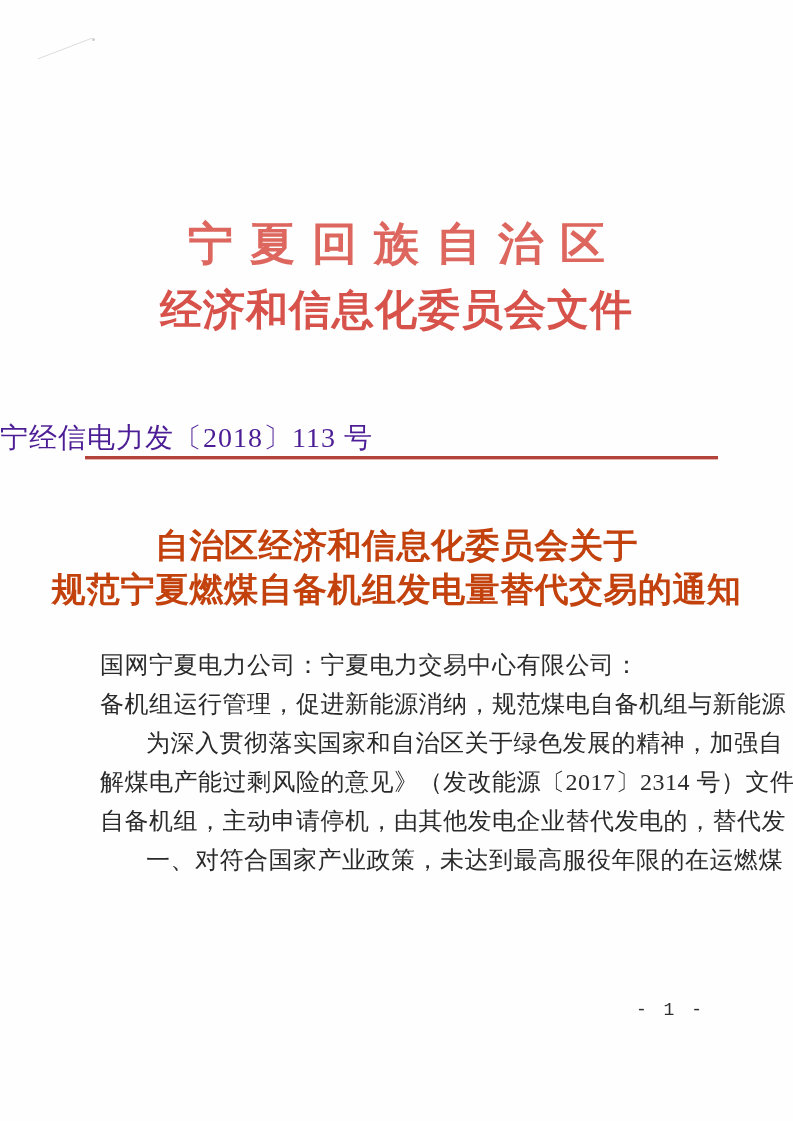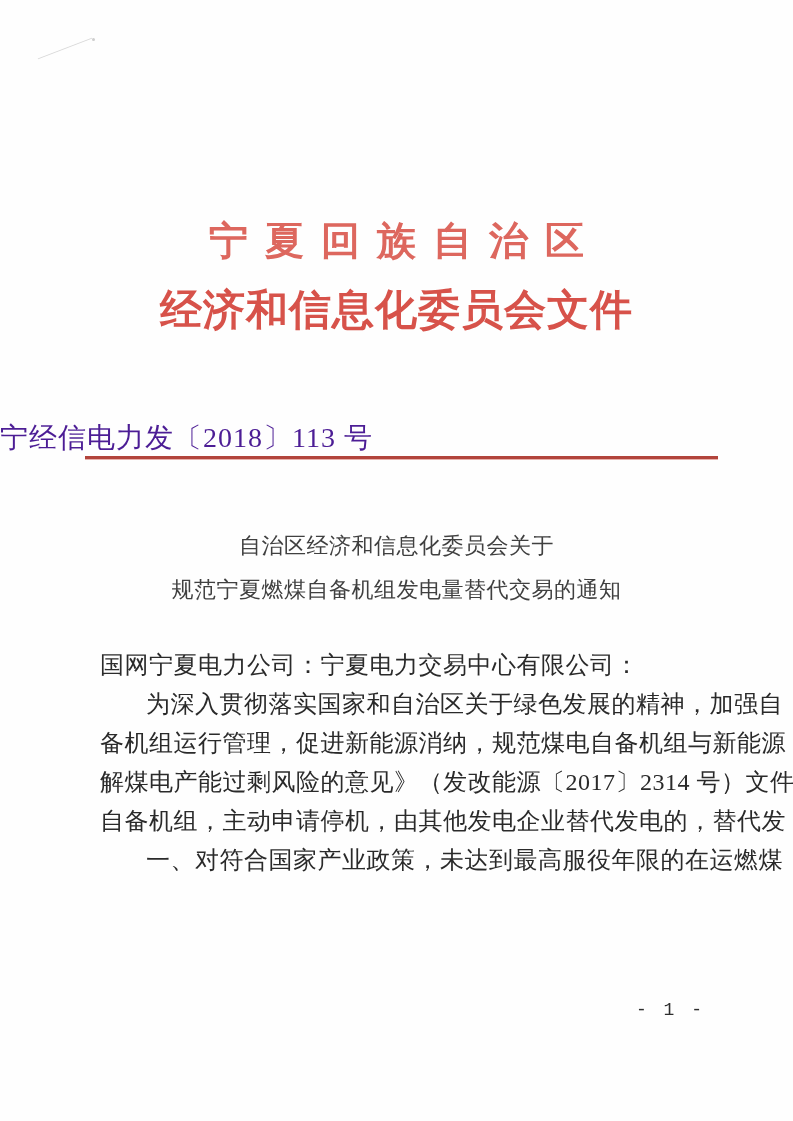--- a/index.html
+++ b/index.html
@@ -38,21 +38,21 @@
     opacity: 0.5;
   }
   .hdr-region {
     position: absolute;
     top: 214px;
     left: 0;
     width: 100%;
     text-align: center;
     text-indent: 17px;          
     letter-spacing: 17px;
-    font-size: 39px;
+    font-size: 45px;
     font-weight: bold;
     color: #dd675e;
   }
   .hdr-org {
     position: absolute;
     top: 282px;
     left: 0;
     width: 100%;
     text-align: center;
     letter-spacing: 1px;
@@ -77,23 +77,23 @@
     height: 3px;
     background: #b2443c;
     box-shadow: 0 1px 0 rgba(214,114,106,0.55);
   }
   .doc-title {
     position: absolute;
     top: 524px;
     left: 0;
     width: 100%;
     text-align: center;
-    font-size: 22px;
-    font-weight: normal;
-    color: #404040;
+    font-size: 34px;
+    font-weight: bold;
+    color: #c2410c;
     line-height: 44px;
     letter-spacing: 0.5px;
   }
   .body-text {
     position: absolute;
     top: 646px;
     left: 100px;
     width: 614px;
     font-size: 24px;
     color: #2a2a2a;
@@ -139,22 +139,22 @@
 
   <div class="red-rule"></div>
 
   <div class="doc-title">
     <div>自治区经济和信息化委员会关于</div>
     <div>规范宁夏燃煤自备机组发电量替代交易的通知</div>
   </div>
 
   <div class="body-text">
     <div class="body-line no-justify">国网宁夏电力公司：宁夏电力交易中心有限公司：</div>
+    <div class="body-line">备机组运行管理，促进新能源消纳，规范煤电自备机组与新能源</div>
     <div class="body-line indent">为深入贯彻落实国家和自治区关于绿色发展的精神，加强自</div>
-    <div class="body-line">备机组运行管理，促进新能源消纳，规范煤电自备机组与新能源</div>
     <div class="body-line">解煤电产能过剩风险的意见》（发改能源〔2017〕2314 号）文件</div>
     <div class="body-line">自备机组，主动申请停机，由其他发电企业替代发电的，替代发</div>
     <div class="body-line indent">一、对符合国家产业政策，未达到最高服役年限的在运燃煤</div>
   </div>
 
   <div class="page-number">- 1 -</div>
 
 </div>
 
 </body></html>

